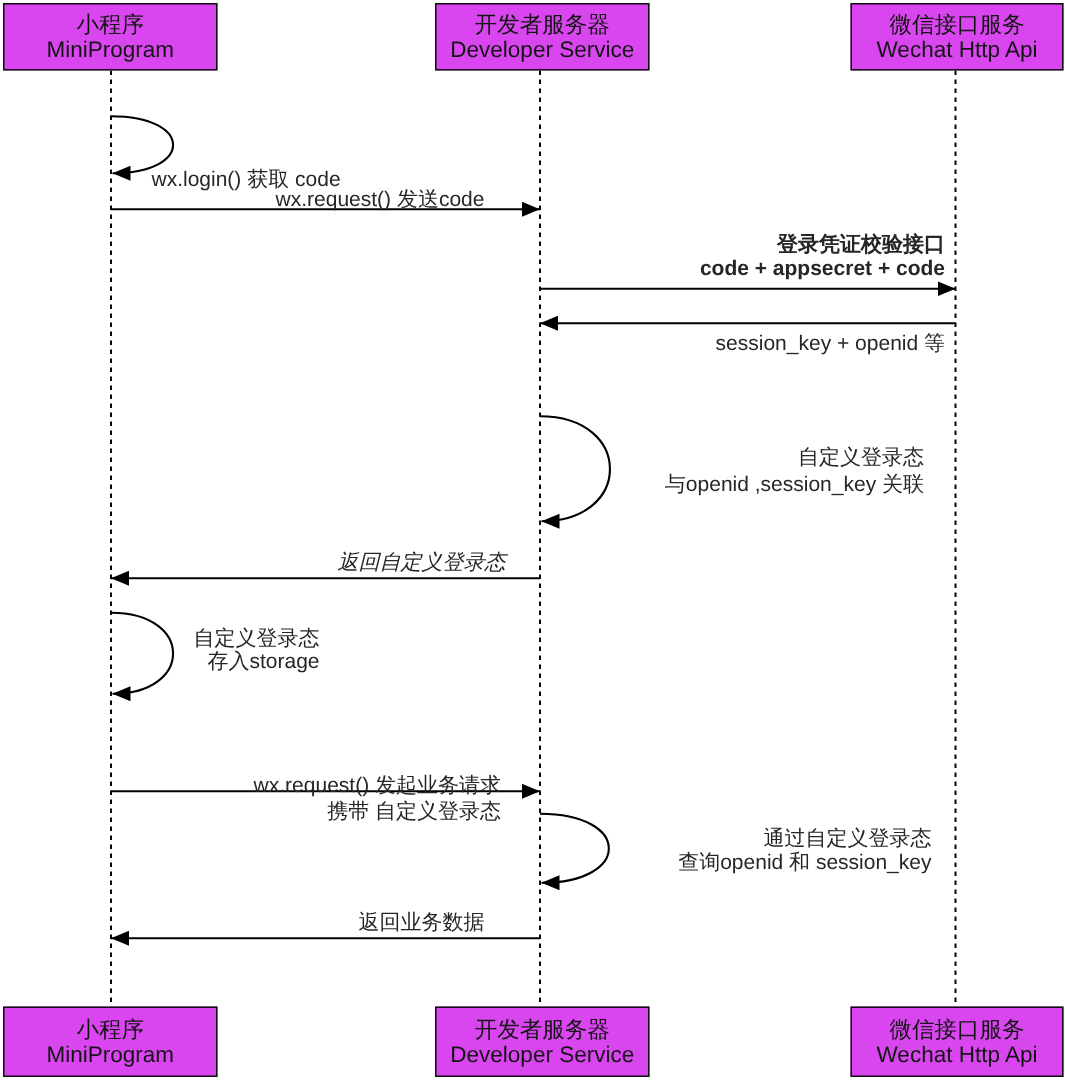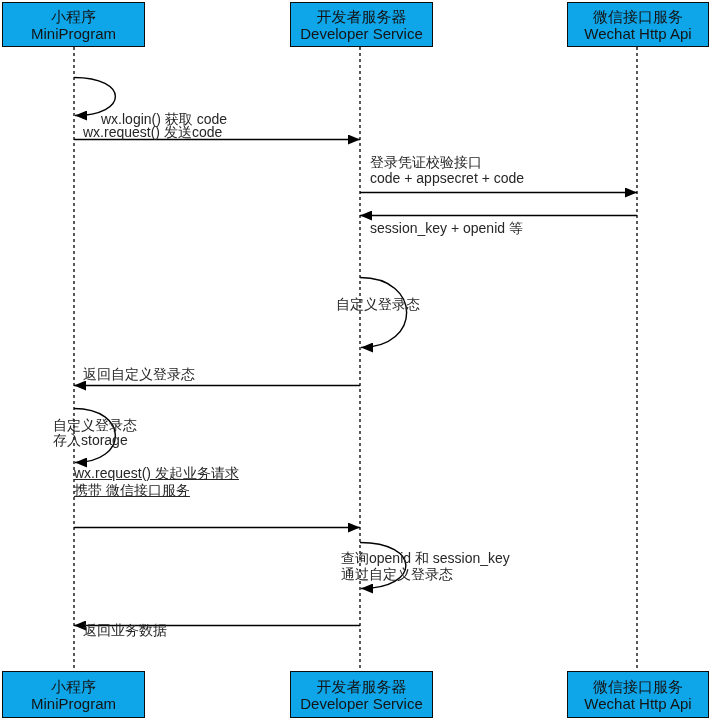--- a/index.html
+++ b/index.html
@@ -17,37 +17,37 @@
   }
   .stage svg.wires {
     position: absolute;
     left: 0;
     top: 0;
   }
   .actor {
     position: absolute;
     box-sizing: border-box;
     border: 1.5px solid #0d0d0d;
-    background: #0ea5e9;
+    background: #d946ef;
     display: flex;
     flex-direction: column;
     align-items: center;
     justify-content: center;
     text-align: center;
     font-size: 15px;
     line-height: 17px;
     color: #141414;
   }
   .actor span { display: block; white-space: nowrap; }
   .msg {
     position: absolute;
     font-size: 14px;
     line-height: 16px;
     color: #262626;
-    text-align: left;
+    text-align: right;
     white-space: nowrap;
   }
   .msg span { display: block; }
   .msg.align-left { text-align: left; margin-top: 28px; }
   .msg.lh15 { line-height: 15px; }
   .msg.lh17 { line-height: 17px; }
   .msg.lh18 { line-height: 18px; }
 </style>
 </head>
 <body>
@@ -105,49 +105,50 @@
   </div>
 
   <div class="msg align-left" style="left:101px; top:83px;">
     <span>wx.login() 获取 code</span>
   </div>
 
   <div class="msg" style="left:83px; top:124px; width:240px;">
     <span>wx.request() 发送code</span>
   </div>
 
-  <div class="msg" style="left:370px; top:154px; width:260px;">
+  <div class="msg" style="left:370px; top:154px; width:260px;font-weight:bold;">
     <span>登录凭证校验接口</span>
     <span>code + appsecret + code</span>
   </div>
 
   <div class="msg" style="left:370px; top:220px; width:260px;">
     <span>session_key + openid 等</span>
   </div>
 
   <div class="msg lh18" style="left:336px; top:295px; width:280px;">
     <span>自定义登录态</span>
+    <span>与openid ,session_key 关联</span>
   </div>
 
-  <div class="msg" style="left:83px; top:366px; width:240px;">
+  <div class="msg" style="left:97px; top:366px; width:240px;font-style:italic;">
     <span>返回自定义登录态</span>
   </div>
 
   <div class="msg lh15" style="left:53px; top:418px; width:160px;">
     <span>自定义登录态</span>
     <span>存入storage</span>
   </div>
 
-  <div class="msg lh17" style="left:74px; top:465px; width:260px;text-decoration:underline;">
+  <div class="msg lh17" style="left:74px; top:515px; width:260px;">
     <span>wx.request() 发起业务请求</span>
-    <span>携带 微信接口服务</span>
+    <span>携带 自定义登录态</span>
   </div>
 
   <div class="msg" style="left:341px; top:550px; width:280px;">
+    <span>通过自定义登录态</span>
     <span>查询openid 和 session_key</span>
-    <span>通过自定义登录态</span>
   </div>
 
-  <div class="msg" style="left:83px; top:606px; width:240px;margin-top:16px;">
+  <div class="msg" style="left:83px; top:606px; width:240px;">
     <span>返回业务数据</span>
   </div>
 
 </div>
 
 </body></html>

